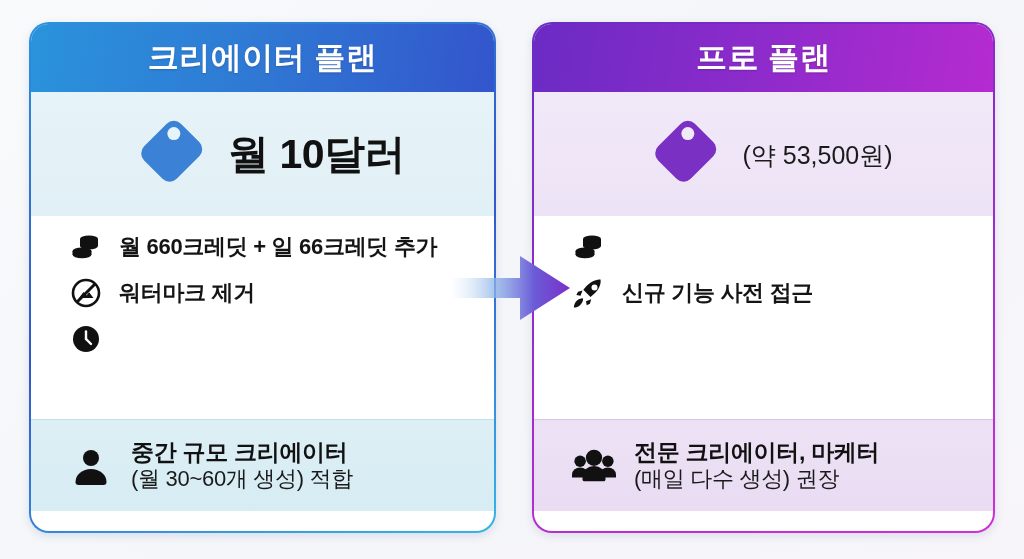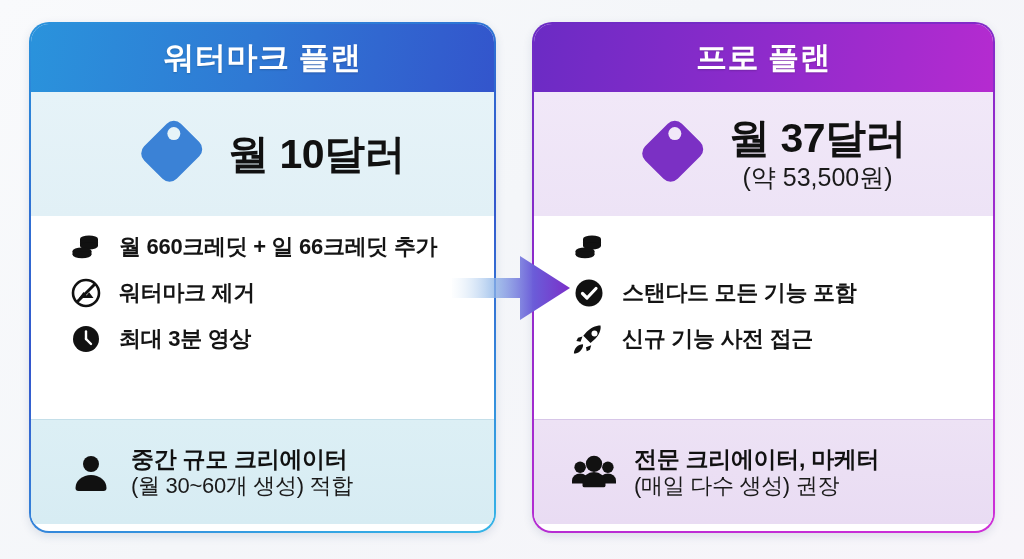--- a/index.html
+++ b/index.html
@@ -126,21 +126,21 @@
   .feature-label {
     font-size: 22px;
     font-weight: bold;
     color: #141414;
     letter-spacing: -0.3px;
     white-space: nowrap;
   }
 
   
   .audience-band {
-    height: 105px;
+    height: 92px;
     display: flex;
     align-items: center;
     gap: 18px;
     padding-left: 38px;
   }
   .card-standard .audience-band {
     background: linear-gradient(180deg, #DCEFF5 0%, #D7ECF3 100%);
     border-top: 1px solid #C4DFE9;
   }
   .card-pro .audience-band {
@@ -183,21 +183,21 @@
   }
 </style>
 </head>
 <body>
 
 <div class="stage">
 
   <div class="card card-standard">
 
     <div class="card-header">
-      <div class="card-header-title">워터마크 플랜</div>
+      <div class="card-header-title">크리에이터 플랜</div>
     </div>
 
     <div class="price-band">
       <span class="tag-icon">
         <svg width="78" height="78" viewBox="0 0 78 78">
           <g transform="rotate(-45 39 39)">
             <path d="M14 26 a10 10 0 0 1 10 -10 h32 a10 10 0 0 1 10 10 v26 a10 10 0 0 1 -10 10 h-32 a10 10 0 0 1 -10 -10 z" fill="#3B82D6"></path>
             <circle cx="54" cy="28" r="6.5" fill="#E6F3F8"></circle>
           </g>
         </svg>
@@ -237,21 +237,20 @@
       </div>
 
       <div class="feature-row">
         <span class="feature-icon">
           <svg width="32" height="32" viewBox="0 0 32 32">
             <circle cx="16" cy="16" r="13" fill="#111"></circle>
             <line x1="16" y1="16" x2="16" y2="8.5" stroke="#fff" stroke-width="2.4" stroke-linecap="round"></line>
             <line x1="16" y1="16" x2="21" y2="21" stroke="#fff" stroke-width="2.4" stroke-linecap="round"></line>
           </svg>
         </span>
-        <span class="feature-label">최대 3분 영상</span>
       </div>
 
 
     </div>
 
     <div class="audience-band">
       <span class="audience-icon">
         <svg width="42" height="42" viewBox="0 0 42 42">
           <circle cx="21" cy="13" r="8" fill="#111"></circle>
           <path d="M5.5 37 a15.5 13 0 0 1 31 0 a3 3 0 0 1 -3 3 h-25 a3 3 0 0 1 -3 -3 z" fill="#111"></path>
@@ -288,21 +287,20 @@
     <div class="price-band">
       <span class="tag-icon">
         <svg width="78" height="78" viewBox="0 0 78 78">
           <g transform="rotate(-45 39 39)">
             <path d="M14 26 a10 10 0 0 1 10 -10 h32 a10 10 0 0 1 10 10 v26 a10 10 0 0 1 -10 10 h-32 a10 10 0 0 1 -10 -10 z" fill="#7B30C4"></path>
             <circle cx="54" cy="28" r="6.5" fill="#F1E8F8"></circle>
           </g>
         </svg>
       </span>
       <span class="price-text">
-        <div class="price-main">월 37달러</div>
         <div class="price-sub">(약 53,500원)</div>
       </span>
     </div>
 
     <div class="features">
 
       <div class="feature-row">
         <span class="feature-icon">
           <svg width="32" height="32" viewBox="0 0 32 32">
             <ellipse cx="19" cy="8" rx="9" ry="3.4" fill="#111"></ellipse>
@@ -310,29 +308,20 @@
             <ellipse cx="19" cy="11.5" rx="9" ry="3.4" fill="#111"></ellipse>
             <rect x="10" y="11.5" width="18" height="3.5" fill="#111"></rect>
             <ellipse cx="19" cy="15" rx="9" ry="3.4" fill="#111"></ellipse>
             <ellipse cx="12" cy="20" rx="9.5" ry="3.6" fill="#111"></ellipse>
             <rect x="2.5" y="20" width="19" height="3.6" fill="#111"></rect>
             <ellipse cx="12" cy="23.6" rx="9.5" ry="3.6" fill="#111"></ellipse>
           </svg>
         </span>
       </div>
 
-      <div class="feature-row">
-        <span class="feature-icon">
-          <svg width="32" height="32" viewBox="0 0 32 32">
-            <circle cx="16" cy="16" r="13.5" fill="#111"></circle>
-            <path d="M9.5 16.5 l4.5 4.5 l9 -9.5" fill="none" stroke="#fff" stroke-width="3.2" stroke-linecap="round" stroke-linejoin="round"></path>
-          </svg>
-        </span>
-        <span class="feature-label">스탠다드 모든 기능 포함</span>
-      </div>
 
       <div class="feature-row">
         <span class="feature-icon">
           <svg width="32" height="32" viewBox="0 0 32 32">
             <path d="M29.5 2.5 c-6 -0.6 -12 2 -16 6.6 l-3.2 3.7 l7.2 7.2 l3.7 -3.2 c4.6 -4 7.2 -10 6.3 -14.3 z" fill="#111"></path>
             <circle cx="21.5" cy="10.5" r="3" fill="#fff"></circle>
             <path d="M9.5 13.5 l-4.5 1.3 l-1.6 3.2 l4.1 0.7 z" fill="#111"></path>
             <path d="M18.2 22.2 l-1.3 4.5 l-3.2 1.6 l-0.7 -4.1 z" fill="#111"></path>
             <path d="M9.2 22.8 c-2.2 0 -4.4 1 -6.2 2.8 c-1.8 1.8 -2.6 4.4 -2.6 6.4 c2 0 4.6 -0.8 6.4 -2.6 c1.8 -1.8 2.8 -4 2.8 -6.2 z" fill="#111" transform="translate(0.5,-1.5)"></path>
           </svg>

